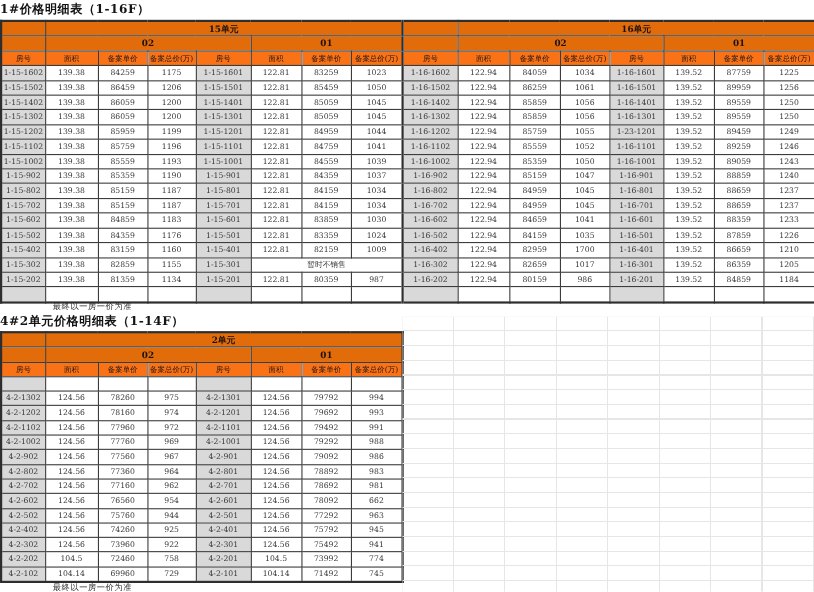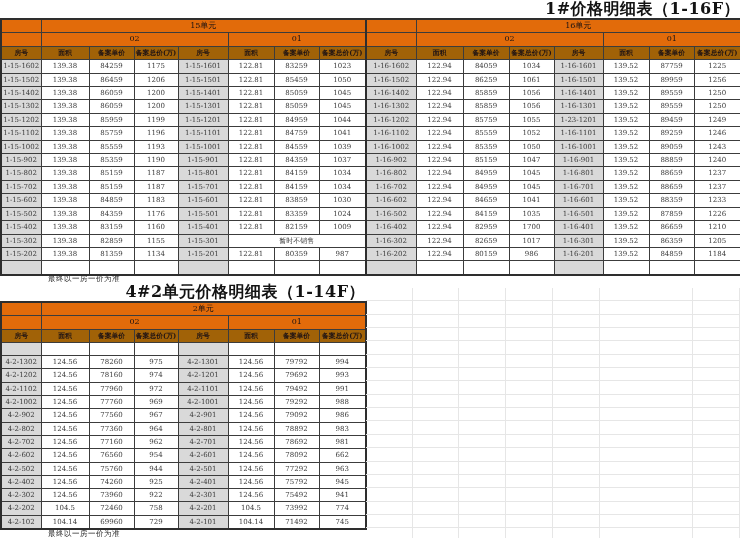--- a/index.html
+++ b/index.html
@@ -3,40 +3,40 @@
 <meta charset="utf-8">
 <style>
   html,body{margin:0;padding:0;}
   body{
     width:740px;height:538px;position:relative;overflow:hidden;
     background:#ffffff;
     font-family:"DejaVu Serif","Liberation Serif",serif;
   }
   .abs{position:absolute;}
   .sheet-title{
-    font-weight:bold;font-size:16px;line-height:17px;text-align:right;color:#131313;
+    font-weight:bold;font-size:11px;line-height:17px;text-align:left;color:#131313;
     letter-spacing:0.5px;white-space:nowrap;
   }
   #title1{top:0;left:0;width:740px;height:18px;}
   #title2{top:283px;left:0;width:365px;height:17px;}
   table{border-collapse:collapse;table-layout:fixed;border:2px solid #2e2e2e;}
   #table1{top:18px;left:0;width:740px;}
   #table2{top:301px;left:0;width:365px;}
   td{
     border:1px solid #3c3c3c;padding:0;margin:0;
     text-align:center;vertical-align:middle;
     font-size:7px;line-height:12.4px;height:12.4px;
     color:#3a3a3a;overflow:hidden;white-space:nowrap;
   }
   #table2 td{height:12.3px;line-height:12.3px;}
   td.band{
-    background:#E26B0A;color:#1a1212;font-weight:normal;font-size:8px;
+    background:#E26B0A;color:#1a1212;font-weight:bold;font-size:8px;
   }
   td.colhead{
-    background:#a16207;color:#201414;font-weight:bold;font-size:6.8px;
+    background:#f97316;color:#201414;font-weight:normal;font-size:6.8px;
   }
   td.room{background:#D9D9D9;color:#3a3a3a;}
   td.data{background:#ffffff;}
   td.note{background:#ffffff;font-size:7px;color:#3a3a3a;}
   td.divL{border-left:2px solid #2e2e2e;}
   .footer{
     font-size:7.5px;text-align:left;color:#2b2b2b;line-height:11px;
     letter-spacing:0.5px;
     padding-left:48px;
   }

